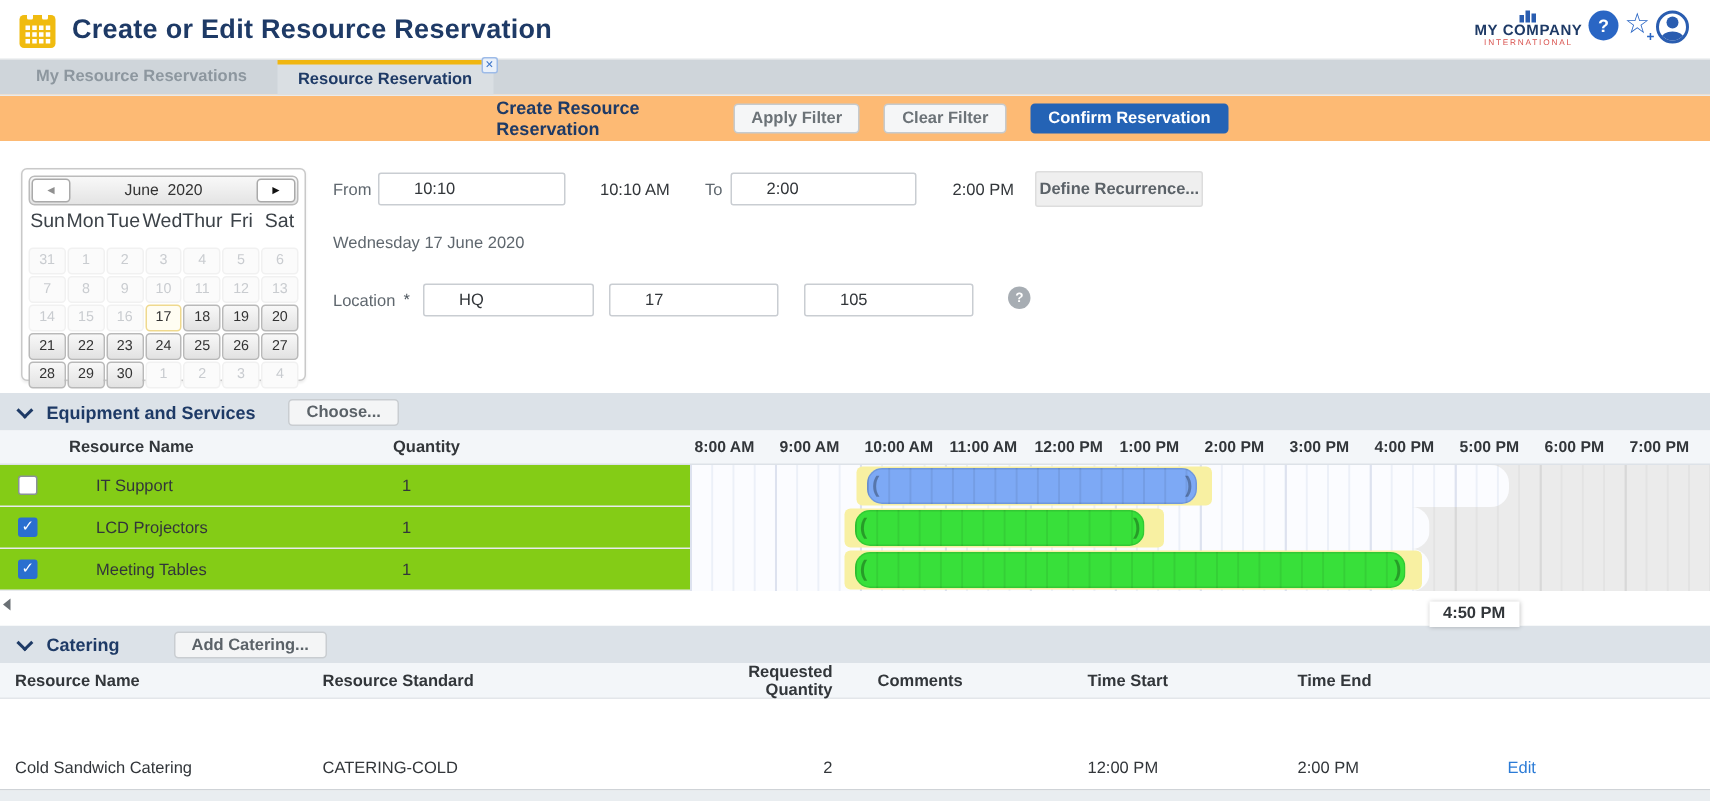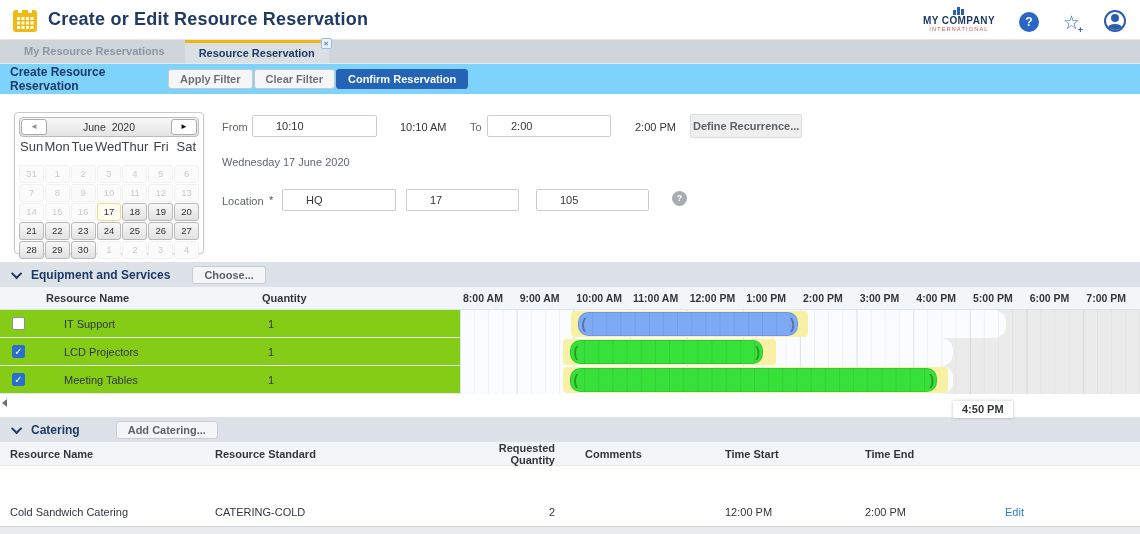--- a/index.html
+++ b/index.html
@@ -4,44 +4,44 @@
 <style>
   * { margin:0; padding:0; box-sizing:border-box; }
   html,body { background:#fff; }
   body { font-family:"Liberation Sans","DejaVu Sans",sans-serif; }
   .page { position:relative; width:1140px; height:534px; background:#fff; overflow:hidden; }
 
   
   .topbar { height:40px; display:flex; align-items:center; padding:0 14px 0 12px; background:#fff; border-bottom:1px solid #e2e5e8; }
   .app-icon { width:26px; height:26px; flex:0 0 auto; }
   .page-title { font-size:18px; font-weight:bold; color:#1e3a66; margin-left:10px; letter-spacing:.2px; }
-  .top-right { margin-left:auto; display:flex; align-items:flex-end; gap:24px; }
+  .top-right { margin-left:auto; display:flex; align-items:flex-start; gap:4px; }
   .logo { text-align:center; line-height:1; }
   .logo-bars { display:flex; justify-content:center; align-items:flex-end; gap:1px; margin-bottom:1px; }
   .logo-bars i { display:block; width:3px; background:#2a5db0; }
   .logo-bars i:nth-child(1){height:5px;} .logo-bars i:nth-child(2){height:8px;} .logo-bars i:nth-child(3){height:6px;}
   .logo-line1 { font-size:10px; font-weight:bold; color:#1e3a66; letter-spacing:.4px; }
   .logo-line2 { font-size:5.5px; color:#d9534f; letter-spacing:1.2px; margin-top:1px; }
   .help-icon { width:20px; height:20px; border-radius:50%; background:#2a66c4; color:#fff; font-size:12px; font-weight:bold; display:flex; align-items:center; justify-content:center; cursor:pointer; }
   .fav-icon { position:relative; color:#2a66c4; font-size:19px; line-height:19px; cursor:pointer; }
   .fav-icon .plus { position:absolute; right:-3px; bottom:-2px; font-size:9px; font-weight:bold; background:#fff; border-radius:50%; line-height:8px; }
   .user-icon { position:relative; width:22px; height:22px; border:2px solid #2a5db0; border-radius:50%; overflow:hidden; cursor:pointer; }
   .user-icon::before { content:""; position:absolute; top:2px; left:50%; transform:translateX(-50%); width:8px; height:8px; border-radius:50%; background:#2a5db0; }
   .user-icon::after { content:""; position:absolute; bottom:-3px; left:50%; transform:translateX(-50%); width:15px; height:9px; border-radius:50% 50% 0 0; background:#2a5db0; }
 
   
   .tabstrip { height:23px; background:#cfd5da; display:flex; }
   .tab { position:relative; padding:0 14px; line-height:23px; font-size:11px; font-weight:bold; color:#8d979f; cursor:pointer; margin-left:10px; }
   .tab.active { background:#dadfe3; border-top:3px solid #f0b610; line-height:20px; color:#1e3a66; margin-left:6px; }
   .tab-close { position:absolute; top:-5px; right:-3px; width:11px; height:11px; background:#eaf1fa; border:1px solid #9dbbe8; border-radius:2px; color:#3b74c9; font-size:7px; line-height:9px; text-align:center; cursor:pointer; }
 
   
-  .toolbar { height:31px; background:#7dd3fc; border-top:1px solid #e8ebee; display:flex; align-items:center; padding-left:10px; }
+  .toolbar { height:31px; background:#fdba74; border-top:1px solid #e8ebee; display:flex; align-items:center; padding-left:10px;justify-content:center; }
   .toolbar-title { font-size:12px; font-weight:bold; color:#1e3a66; width:150px; }
-  .toolbar-buttons { display:flex; gap:1px; margin-left:8px; }
+  .toolbar-buttons { display:flex; gap:16px; margin-left:8px; }
   .btn { font-family:inherit; font-size:11px; font-weight:600; color:#6b7277; background:#f5f6f7; border:1px solid #c6cacd; border-radius:3px; padding:3px 11px; cursor:pointer; }
   .btn.primary { background:#2463b5; border-color:#2463b5; color:#fff; font-weight:bold; }
 
   
   .form-area { position:relative; height:168px; background:#fff; }
   .calendar { position:absolute; left:14px; top:18px; width:190px; height:142px; background:#fff; border:1px solid #c9c9c9; border-radius:4px; padding:4px; box-shadow:0 1px 2px rgba(0,0,0,.08); }
   .cal-header { position:relative; height:20px; background:linear-gradient(#f8f8f8,#e4e4e4); border:1px solid #bbb; border-radius:4px; text-align:center; font-size:10.5px; color:#333; line-height:18px; }
   .cal-nav { position:absolute; top:1px; width:26px; height:16px; background:#fff; border:1px solid #aaa; border-radius:3px; font-size:8px; line-height:14px; text-align:center; cursor:pointer; }
   .cal-nav.prev { left:1px; color:#909090; }
   .cal-nav.next { right:1px; color:#111; font-weight:bold; }

